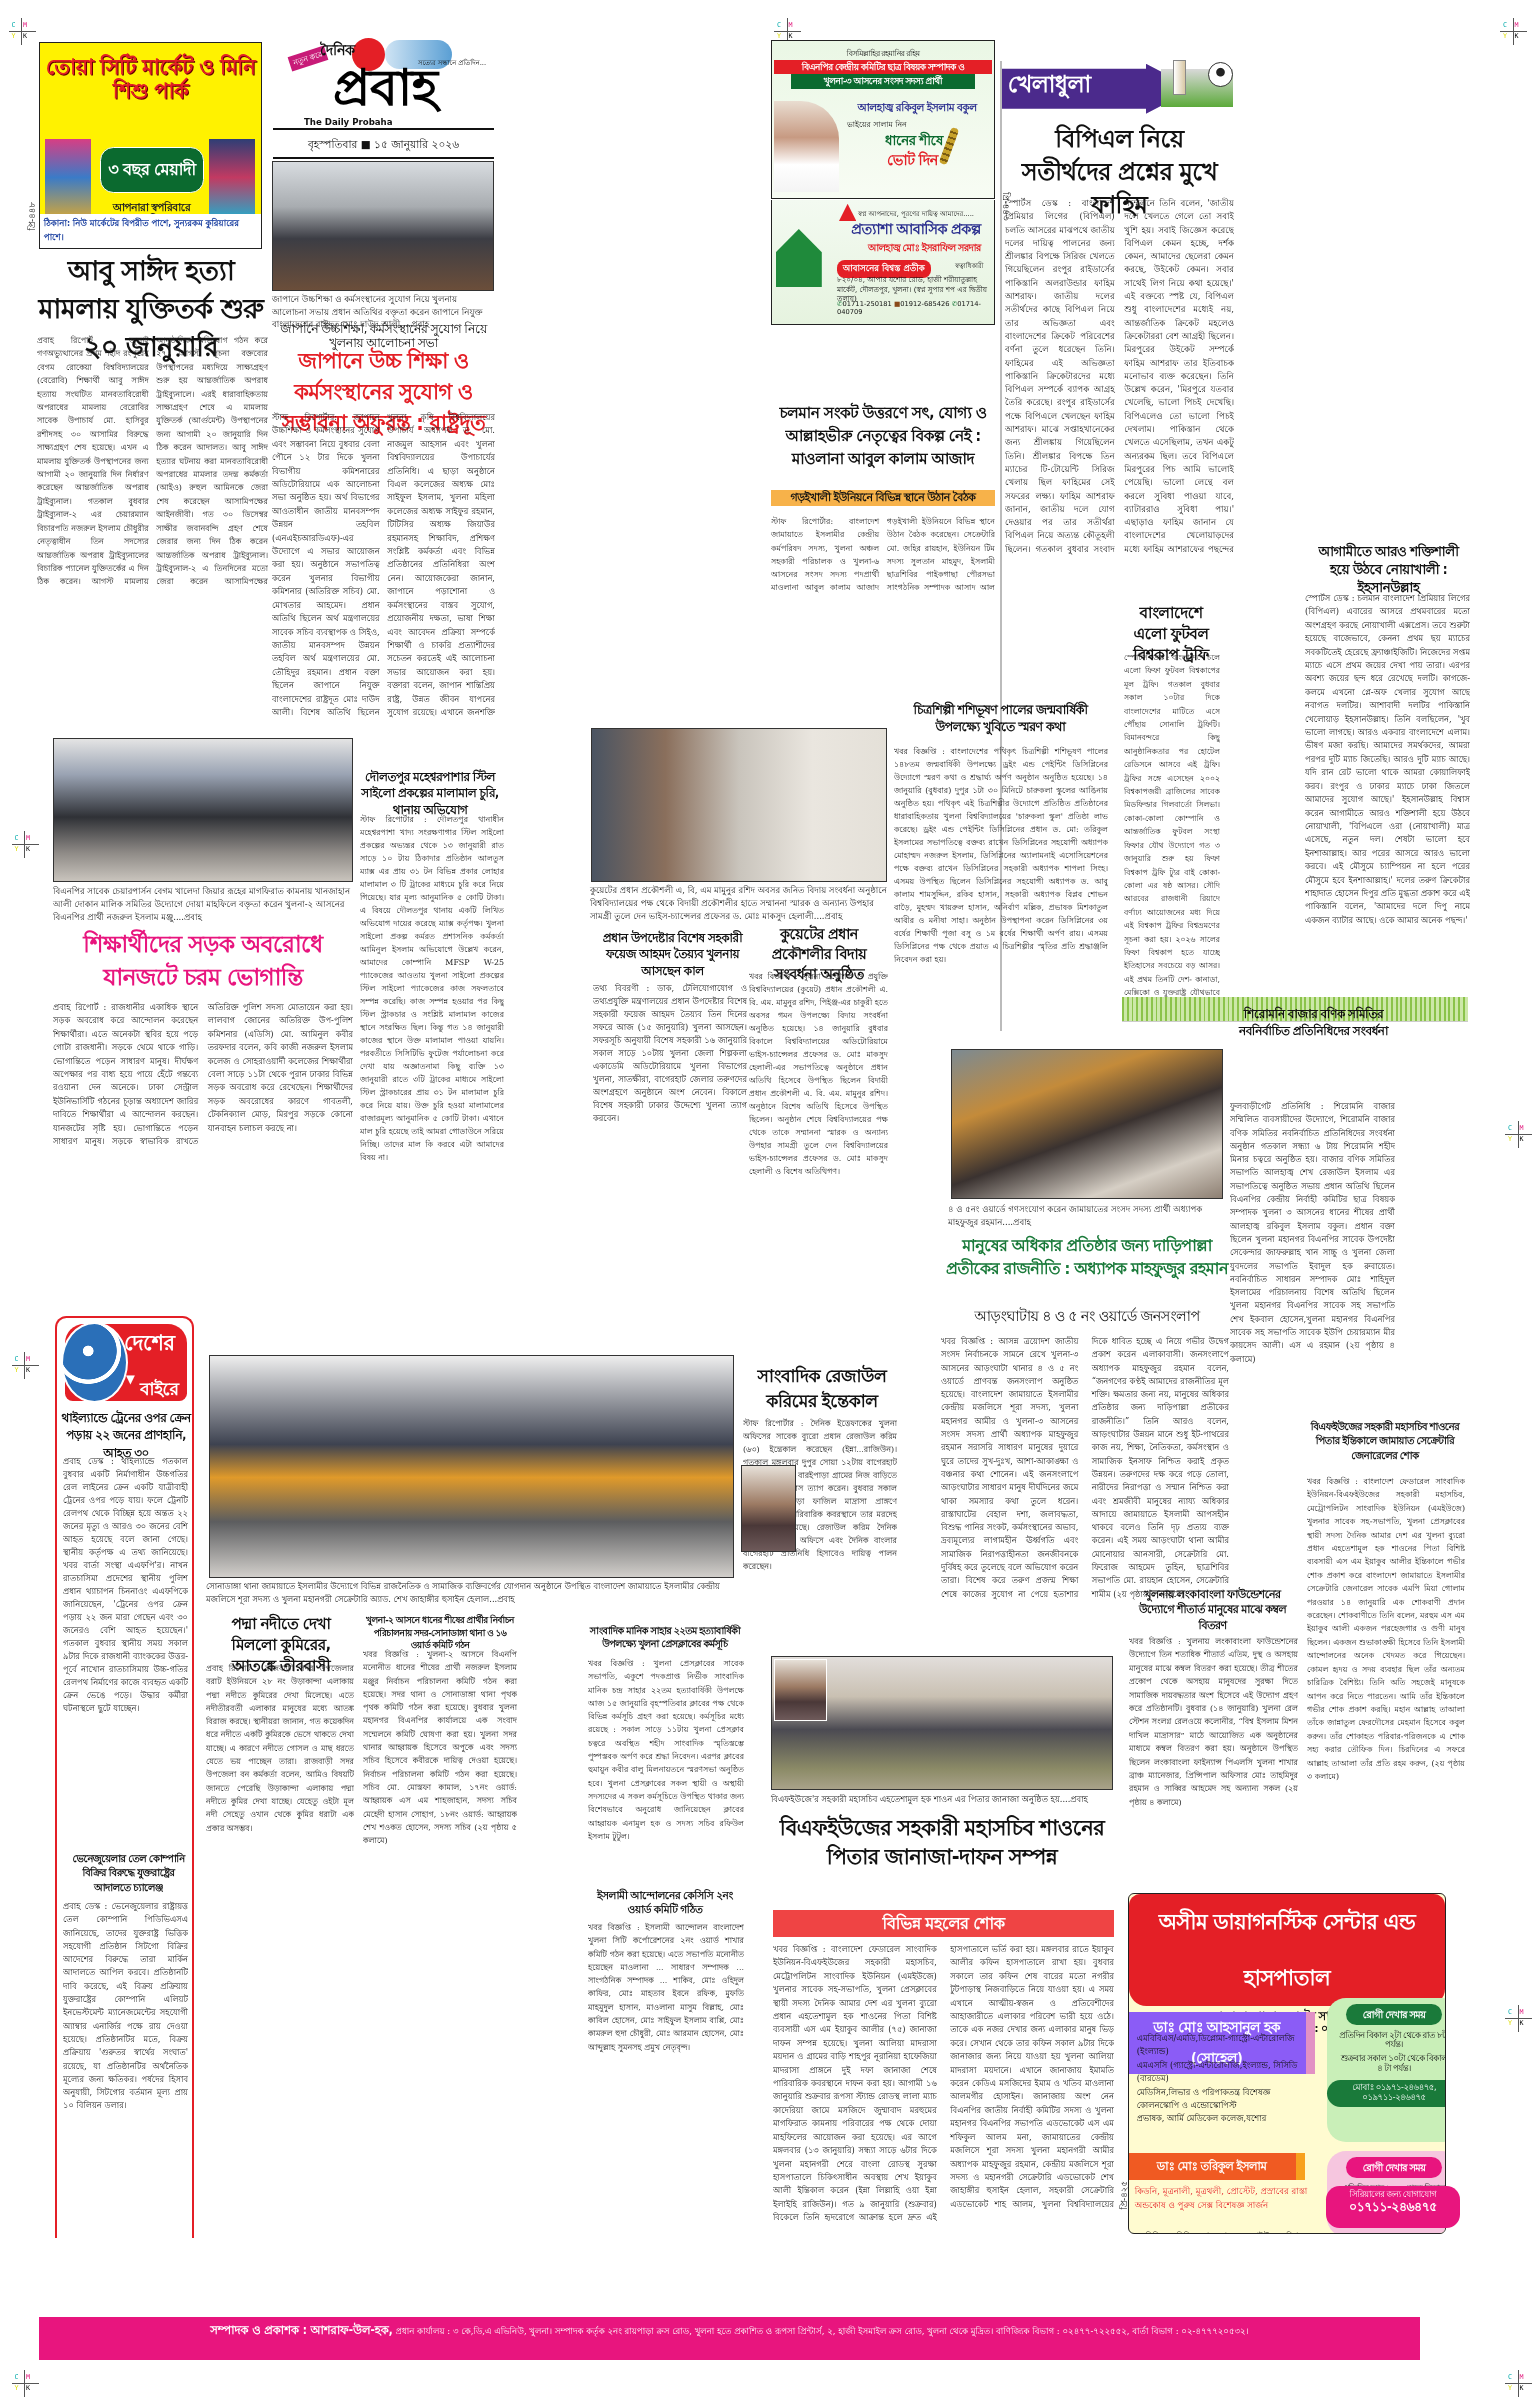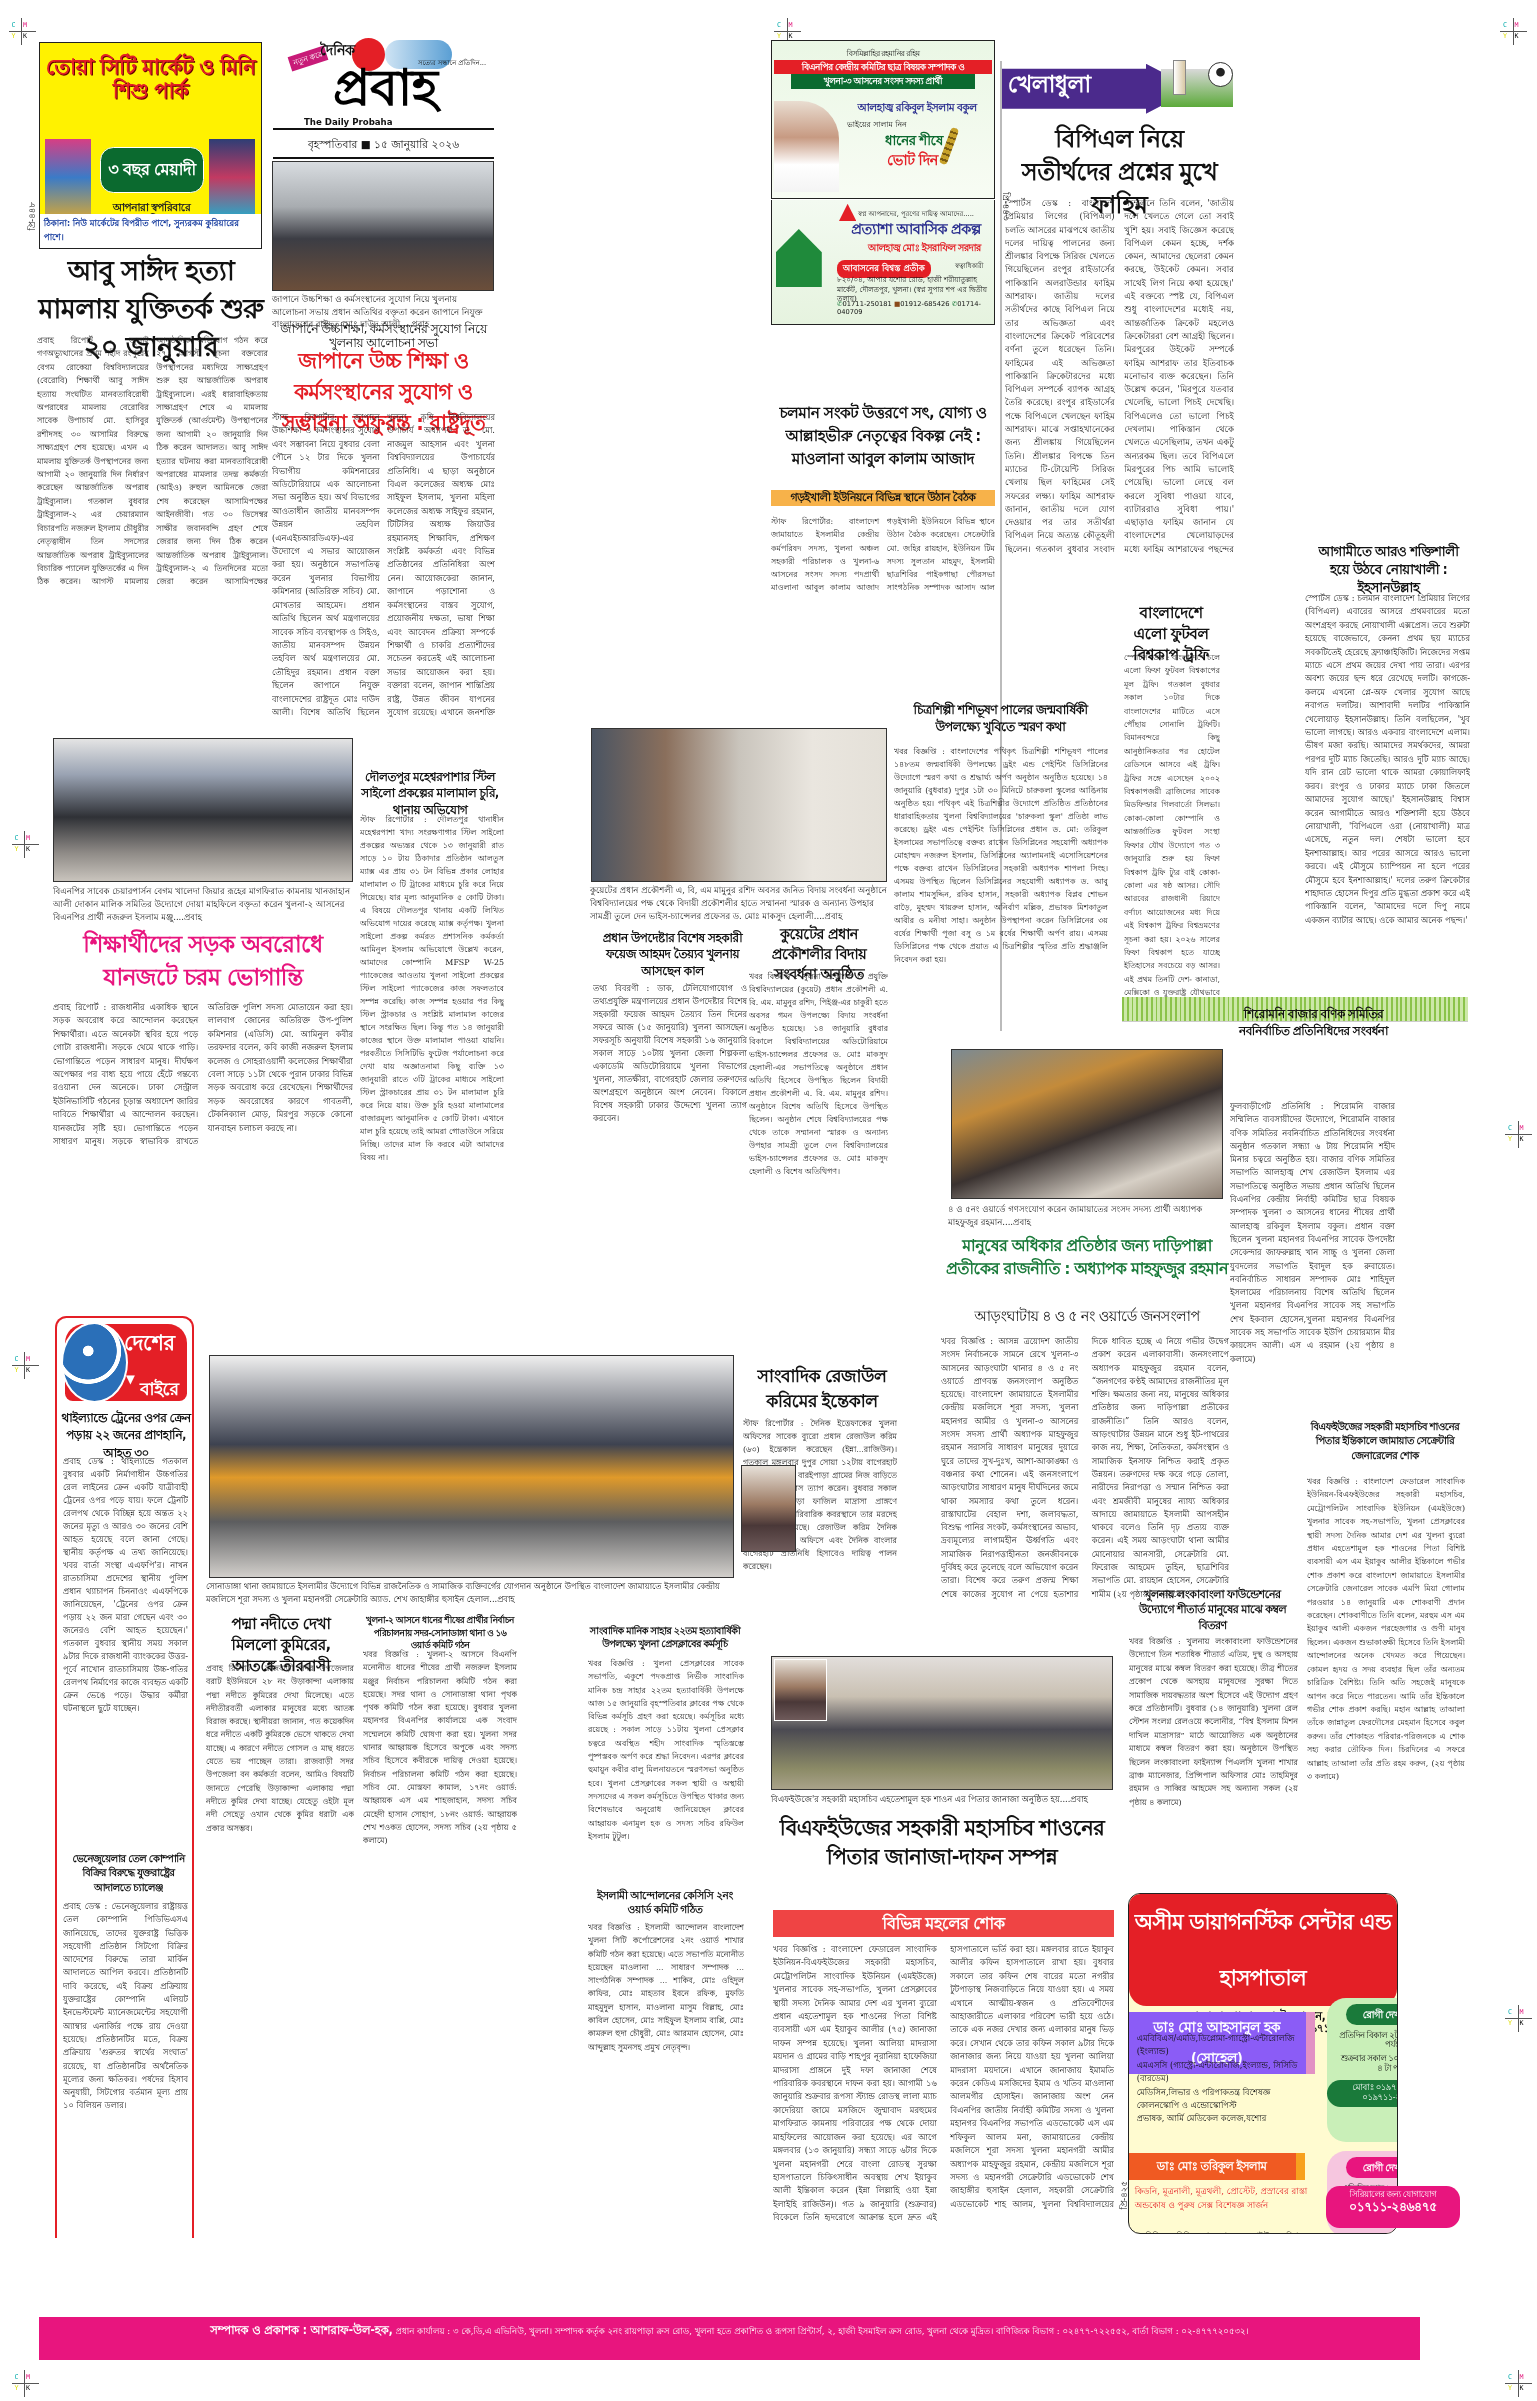--- a/index.html
+++ b/index.html
@@ -232,21 +232,21 @@
 <div class="abs body" style="left:588px;top:1921px;width:156px;height:304px;overflow:hidden;font-size:8px;line-height:13.3px">খবর বিজ্ঞপ্তি : ইসলামী আন্দোলন বাংলাদেশ খুলনা সিটি কর্পোরেশনের ২নং ওয়ার্ড শাখার কমিটি গঠন করা হয়েছে। এতে সভাপতি মনোনীত হয়েছেন মাওলানা ... সাধারণ সম্পাদক ... সাংগঠনিক সম্পাদক ... শাকিব, মোঃ ওহিদুল কাফির, মোঃ মাহতাব ইবনে রফিক, মুফতি মাহমুদুল হাসান, মাওলানা মাসুম বিল্লাহ, মোঃ কাবিল হোসেন, মোঃ সাইফুল ইসলাম বাপ্পি, মোঃ কামরুল হুদা চৌধুরী, মোঃ আরমান হোসেন, মোঃ আব্দুল্লাহ সুমনসহ প্রমুখ নেতৃবৃন্দ।</div>
 
 <div class="abs photo field" style="left:771px;top:1656px;width:342px;height:134px"></div>
 <div class="abs photo portrait" style="left:774px;top:1659px;width:53px;height:62px;border:1px solid #fff"></div>
 <div class="abs cap" style="left:771px;top:1793px;width:342px;font-size:8.3px;line-height:13px">বিএফইউজে'র সহকারী মহাসচিব এহতেশামুল হক শাওন এর পিতার জানাজা অনুষ্ঠিত হয়....প্রবাহ</div>
 <div class="abs hl" style="left:771px;top:1814px;width:342px;font-size:21px;line-height:29px">বিএফইউজের সহকারী মহাসচিব শাওনের পিতার জানাজা-দাফন সম্পন্ন</div>
 <div class="abs hl" style="left:773px;top:1910px;width:341px;font-size:16.3px;line-height:27px;background:#ef4444;color:#fff">বিভিন্ন মহলের শোক</div>
 <div class="abs body cols2" style="left:773px;top:1943px;width:341px;height:284px;overflow:hidden;font-size:8.3px;line-height:13.4px;column-gap:13.4px">খবর বিজ্ঞপ্তি : বাংলাদেশ ফেডারেল সাংবাদিক ইউনিয়ন-বিএফইউজের সহকারী মহাসচিব, মেট্রোপলিটন সাংবাদিক ইউনিয়ন (এমইউজে) খুলনার সাবেক সহ-সভাপতি, খুলনা প্রেসক্লাবের স্থায়ী সদস্য দৈনিক আমার দেশ এর খুলনা ব্যুরো প্রধান এহতেশামুল হক শাওনের পিতা বিশিষ্ট ব্যবসায়ী এস এম ইয়াকুব আলীর (৭৫) জানাজা দাফন সম্পন্ন হয়েছে। খুলনা আলিয়া মাদরাসা ময়দান ও গ্রামের বাড়ি শাহপুর নূরানিয়া হাফেজিয়া মাদরাসা প্রাঙ্গনে দুই দফা জানাজা শেষে পারিবারিক কবরস্থানে দাফন করা হয়। আগামী ১৬ জানুয়ারি শুক্রবার রূপসা স্ট্যান্ড রোডস্থ লালা ম্যাচ কাদেরিয়া জামে মসজিদে জুম্মাবাদ মরহুমের মাগফিরাত কামনায় পরিবারের পক্ষ থেকে দোয়া মাহফিলের আয়োজন করা হয়েছে। এর আগে মঙ্গলবার (১৩ জানুয়ারি) সন্ধ্যা সাড়ে ৬টার দিকে খুলনা মহানগরী শেরে বাংলা রোডস্থ সুরক্ষা হাসপাতালে চিকিৎসাধীন অবস্থায় শেখ ইয়াকুব আলী ইন্তিকাল করেন (ইন্না লিল্লাহি ওয়া ইন্না ইলাইহি রাজিউন)। গত ৯ জানুয়ারি (শুক্রবার) বিকেলে তিনি হৃদরোগে আক্রান্ত হলে দ্রুত এই হাসপাতালে ভর্তি করা হয়। মঙ্গলবার রাতে ইয়াকুব আলীর কফিন হাসপাতালে রাখা হয়। বুধবার সকালে তার কফিন শেষ বারের মতো নগরীর টুটপাড়াস্থ নিজবাড়িতে নিয়ে যাওয়া হয়। এ সময় এখানে আত্মীয়-স্বজন ও প্রতিবেশীদের আহাজারীতে এলাকার পরিবেশ ভারী হয়ে ওঠে। তাকে এক নজর দেখার জন্য এলাকার মানুষ ভিড় করে। সেখান থেকে তার কফিন সকাল ৯টার দিকে জানাজার জন্য নিয়ে যাওয়া হয় খুলনা আলিয়া মাদরাসা ময়দানে। এখানে জানাজায় ইমামতি করেন কেডিএ মসজিদের ইমাম ও খতিব মাওলানা আলমগীর হোসাইন। জানাজায় অংশ নেন বিএনপির জাতীয় নির্বাহী কমিটির সদস্য ও খুলনা মহানগর বিএনপির সভাপতি এডভোকেট এস এম শফিকুল আলম মনা, জামায়াতের কেন্দ্রীয় মজলিসে শূরা সদস্য খুলনা মহানগরী আমীর অধ্যাপক মাহফুজুর রহমান, কেন্দ্রীয় মজলিসে শূরা সদস্য ও মহানগরী সেক্রেটারি এডভোকেট শেখ জাহাঙ্গীর হুসাইন হেলাল, সহকারী সেক্রেটারি এডভোকেট শাহ আলম, খুলনা বিশ্ববিদ্যালয়ের উপ-পরিচালক গাজী আলাউদ্দিন আহমদ, খুলনা সিটি কর্পোরেশনের (২য় পৃষ্ঠায় ২ কলামে)</div>
 <div class="abs" style="left:1117px;top:2181px;font-size:8.6px;transform:rotate(180deg);writing-mode:vertical-rl">প্রি-৪২৫</div>
 
-<div class="abs" style="left:1128px;top:1893px;width:270px;height:341px;background:#fffbd0;border:1.9px solid #222;border-radius:12px;overflow:hidden">
+<div class="abs" style="left:1128px;top:1893px;width:318px;height:341px;background:#fffbd0;border:1.9px solid #222;border-radius:6px;overflow:hidden">
   <div class="hl" style="background:#e41f26;color:#fff;font-size:21px;line-height:56px;border-radius:11.5px 11.5px 17.3px 17.3px">অসীম ডায়াগনস্টিক সেন্টার এন্ড হাসপাতাল</div>
   <div class="hl" style="font-size:11.5px;margin-top:3.8px">২৫০ শয্যা হাসপাতাল গেটের সামনে, যশোর।</div>
   <div class="hl" style="font-size:11px">ফোন : ০৪২১-৭১৭৫৬, মোবাইল : ০১৯৭১-২৪৬৪৭৫</div>
   <div class="abs hl" style="left:-1.9px;top:118px;width:188px;background:#8b5cf6;color:#fff;font-size:14px;line-height:31px;border-right:9.6px solid #e291c4">ডাঃ মোঃ আহসানুল হক (সোহেল)</div>
   <div class="abs" style="left:7.7px;top:138px;width:183px;font-size:8.3px;line-height:13.4px">
     <div>এমবিবিএস/এমডি,ডিপ্লোমা-গ্যাস্ট্রো-এন্টারোলজি (ইংল্যান্ড)</div>
     <div>এমএসসি (গ্যাস্ট্রো-এন্টারোলজি,ইংল্যান্ড, সিসিডি (বারডেম)</div>
     <div>মেডিসিন,লিভার ও পরিপাকতন্ত্র বিশেষজ্ঞ</div>
     <div>কোলনস্কোপি ও এন্ডোস্কোপিস্ট</div>
     <div>প্রভাষক, আর্মি মেডিকেল কলেজ,যশোর</div>

